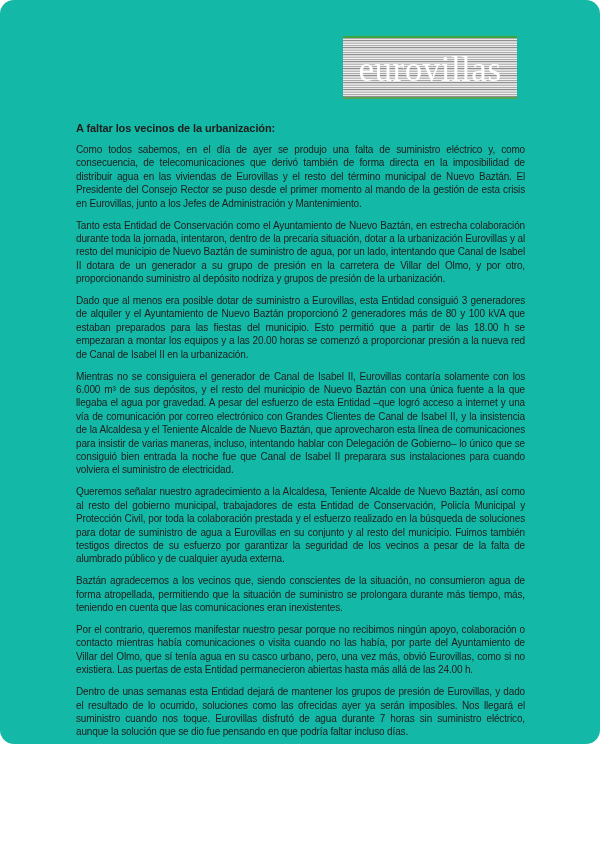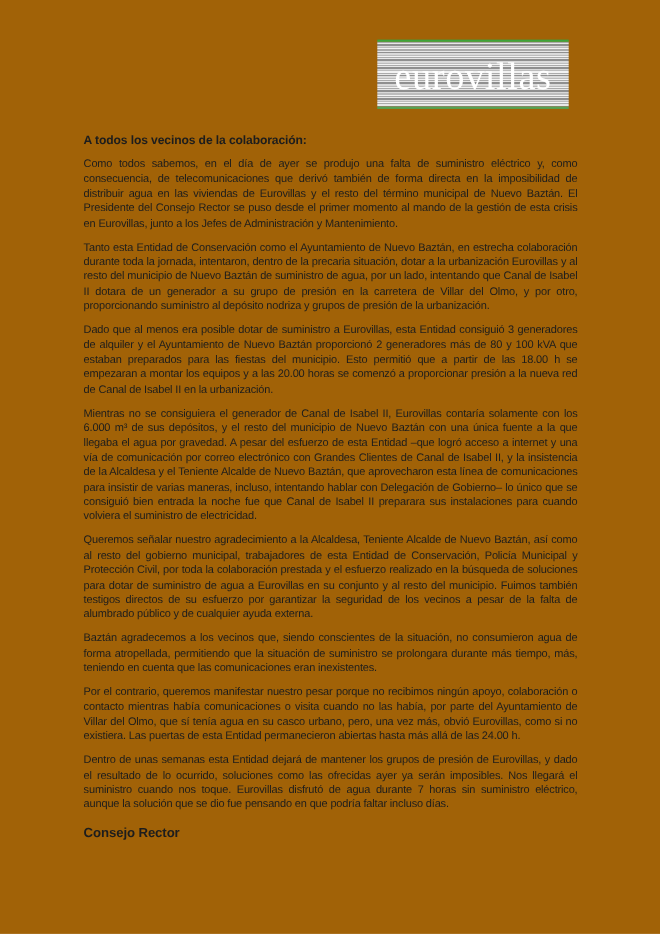--- a/index.html
+++ b/index.html
@@ -3,24 +3,25 @@
 <meta charset="utf-8">
 <style>
   html, body {
     margin: 0;
     padding: 0;
     background: #ffffff;
   }
   .page {
     position: relative;
     width: 600px;
-    height: 849px;
-    background: #a16207;
+    height: 744px;
+    background: #14b8a6;
     overflow: hidden;
     font-family: "Liberation Sans", sans-serif;
+    border-radius: 14px;
   }
 
   
   .logo {
     position: absolute;
     left: 343px;
     top: 36px;
     width: 174px;
     height: 63px;
     box-sizing: border-box;
@@ -81,21 +82,21 @@
 </head>
 <body>
 
 <div class="page">
 
   <div class="logo">
     <span class="logo-text">eurovillas</span>
   </div>
 
   <div class="letter">
-    <div class="heading">A todos los vecinos de la colaboración:</div>
+    <div class="heading">A faltar los vecinos de la urbanización:</div>
 
     <p>Como todos sabemos, en el día de ayer se produjo una falta de suministro eléctrico y, como consecuencia, de telecomunicaciones que derivó también de forma directa en la imposibilidad de distribuir agua en las viviendas de Eurovillas y el resto del término municipal de Nuevo Baztán. El Presidente del Consejo Rector se puso desde el primer momento al mando de la gestión de esta crisis en Eurovillas, junto a los Jefes de Administración y Mantenimiento.</p>
     <p>Tanto esta Entidad de Conservación como el Ayuntamiento de Nuevo Baztán, en estrecha colaboración durante toda la jornada, intentaron, dentro de la precaria situación, dotar a la urbanización Eurovillas y al resto del municipio de Nuevo Baztán de suministro de agua, por un lado, intentando que Canal de Isabel II dotara de un generador a su grupo de presión en la carretera de Villar del Olmo, y por otro, proporcionando suministro al depósito nodriza y grupos de presión de la urbanización.</p>
     <p>Dado que al menos era posible dotar de suministro a Eurovillas, esta Entidad consiguió 3 generadores de alquiler y el Ayuntamiento de Nuevo Baztán proporcionó 2 generadores más de 80 y 100 kVA que estaban preparados para las fiestas del municipio. Esto permitió que a partir de las 18.00 h se empezaran a montar los equipos y a las 20.00 horas se comenzó a proporcionar presión a la nueva red de Canal de Isabel II en la urbanización.</p>
     <p>Mientras no se consiguiera el generador de Canal de Isabel II, Eurovillas contaría solamente con los 6.000 m³ de sus depósitos, y el resto del municipio de Nuevo Baztán con una única fuente a la que llegaba el agua por gravedad. A pesar del esfuerzo de esta Entidad –que logró acceso a internet y una vía de comunicación por correo electrónico con Grandes Clientes de Canal de Isabel II, y la insistencia de la Alcaldesa y el Teniente Alcalde de Nuevo Baztán, que aprovecharon esta línea de comunicaciones para insistir de varias maneras, incluso, intentando hablar con Delegación de Gobierno– lo único que se consiguió bien entrada la noche fue que Canal de Isabel II preparara sus instalaciones para cuando volviera el suministro de electricidad.</p>
     <p>Queremos señalar nuestro agradecimiento a la Alcaldesa, Teniente Alcalde de Nuevo Baztán, así como al resto del gobierno municipal, trabajadores de esta Entidad de Conservación, Policía Municipal y Protección Civil, por toda la colaboración prestada y el esfuerzo realizado en la búsqueda de soluciones para dotar de suministro de agua a Eurovillas en su conjunto y al resto del municipio. Fuimos también testigos directos de su esfuerzo por garantizar la seguridad de los vecinos a pesar de la falta de alumbrado público y de cualquier ayuda externa.</p>
     <p>Baztán agradecemos a los vecinos que, siendo conscientes de la situación, no consumieron agua de forma atropellada, permitiendo que la situación de suministro se prolongara durante más tiempo, más, teniendo en cuenta que las comunicaciones eran inexistentes.</p>
     <p>Por el contrario, queremos manifestar nuestro pesar porque no recibimos ningún apoyo, colaboración o contacto mientras había comunicaciones o visita cuando no las había, por parte del Ayuntamiento de Villar del Olmo, que sí tenía agua en su casco urbano, pero, una vez más, obvió Eurovillas, como si no existiera. Las puertas de esta Entidad permanecieron abiertas hasta más allá de las 24.00 h.</p>
     <p>Dentro de unas semanas esta Entidad dejará de mantener los grupos de presión de Eurovillas, y dado el resultado de lo ocurrido, soluciones como las ofrecidas ayer ya serán imposibles. Nos llegará el suministro cuando nos toque. Eurovillas disfrutó de agua durante 7 horas sin suministro eléctrico, aunque la solución que se dio fue pensando en que podría faltar incluso días.</p>
 

